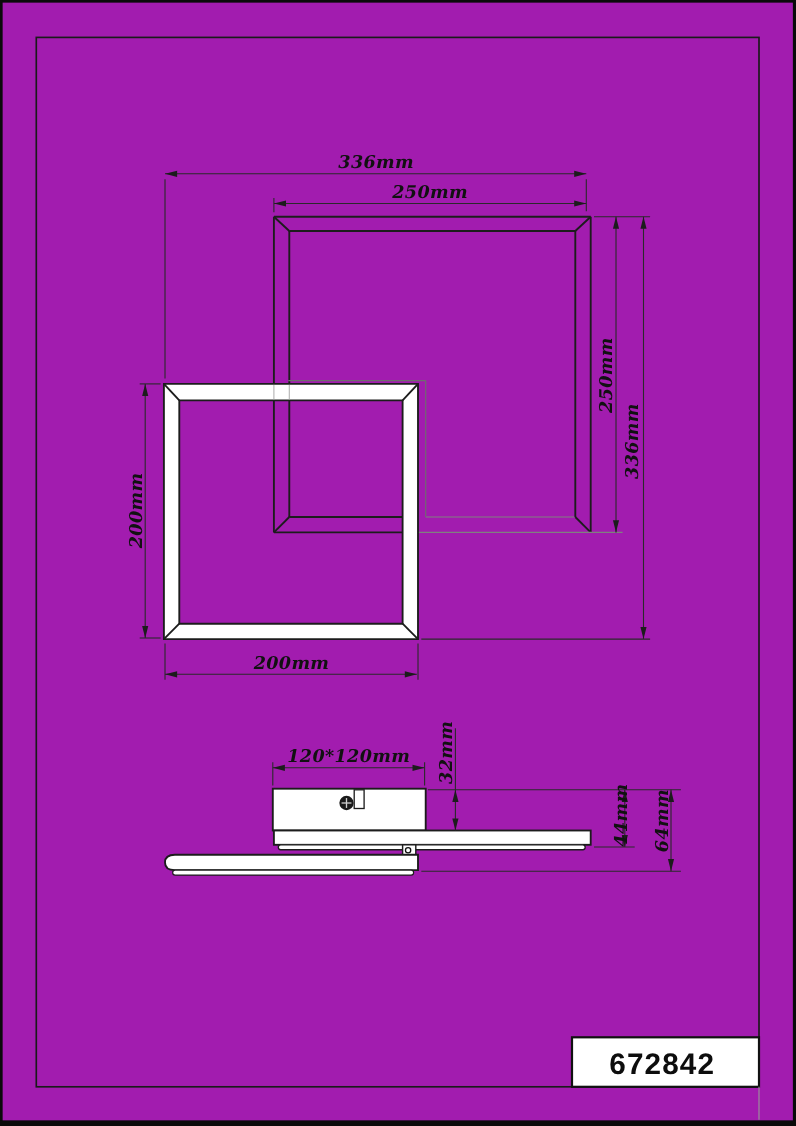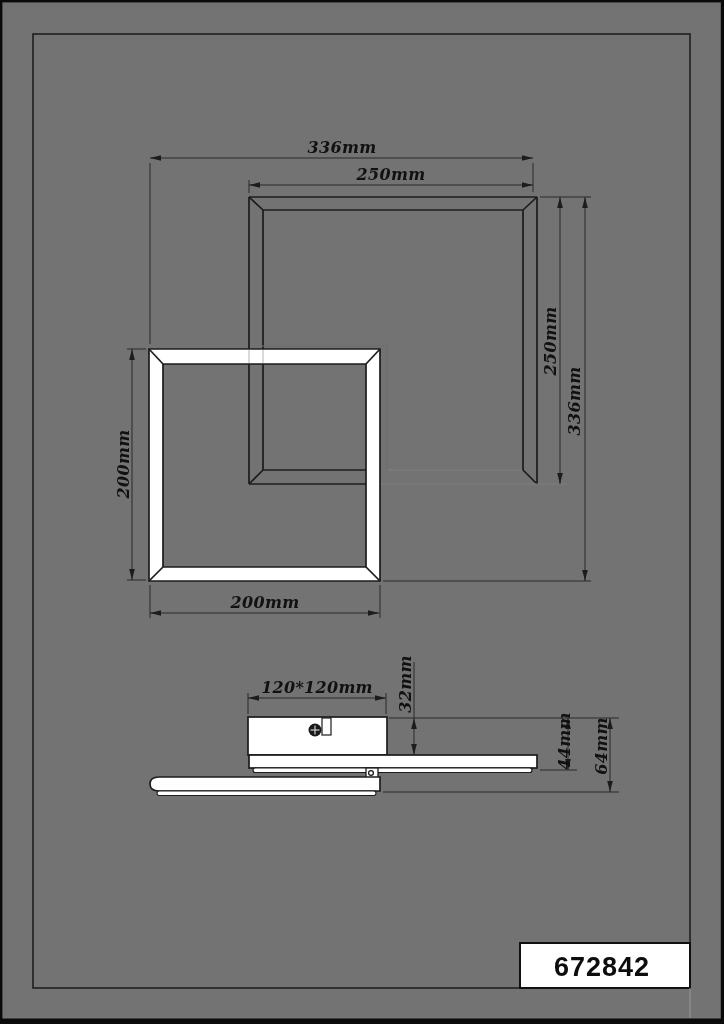--- a/index.html
+++ b/index.html
@@ -1,16 +1,16 @@
 <!DOCTYPE html>
 <html><head>
 <meta charset="utf-8">
 <style>
   html,body{margin:0;padding:0;background:#fff;}
-  .page{position:relative;width:724px;height:1024px;background:#737373;overflow:hidden;}
+  .page{position:relative;width:724px;height:1024px;background:#a21caf;overflow:hidden;}
   svg{display:block;}
   .heavy{stroke:#1c1c1c;stroke-width:1.7;fill:none;}
   .dim{stroke:#2a2a2a;stroke-width:1;fill:none;}
   .thin{stroke:#808080;stroke-width:1;fill:none;}
   .echo{stroke:#6e6e6e;stroke-width:1;fill:none;}
   .faint{stroke:#b3b3b3;stroke-width:1;fill:none;}
   .arrow{fill:#1c1c1c;stroke:none;}
   .whitefill{fill:#ffffff;}
   .dim-label{font:italic bold 16px "DejaVu Serif", serif;fill:#111;letter-spacing:.3px;}
   .part-label{font:bold 27px "Liberation Sans", sans-serif;fill:#0d0d0d;letter-spacing:1px;}

